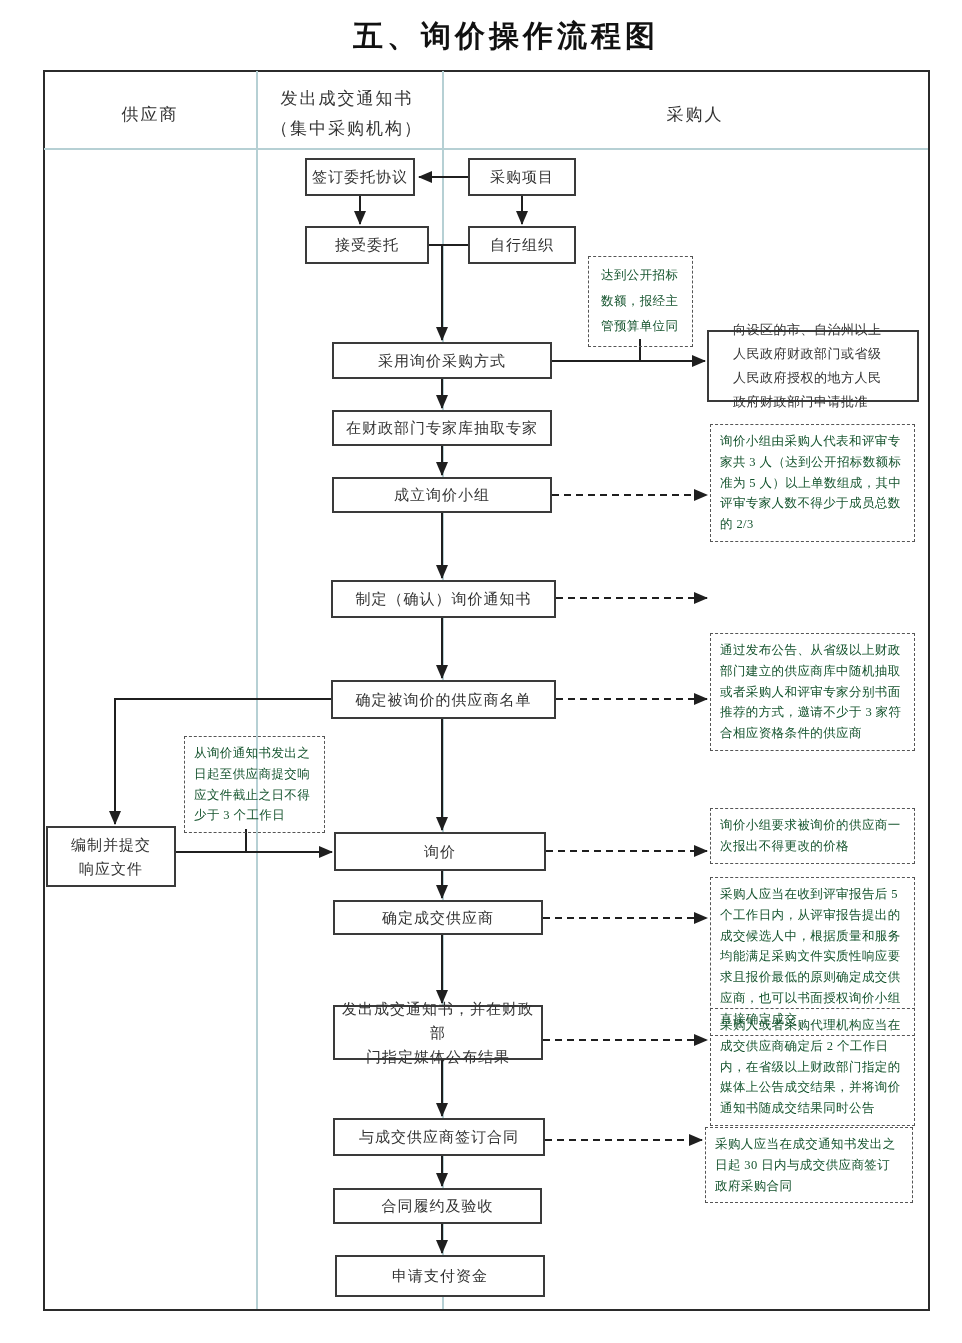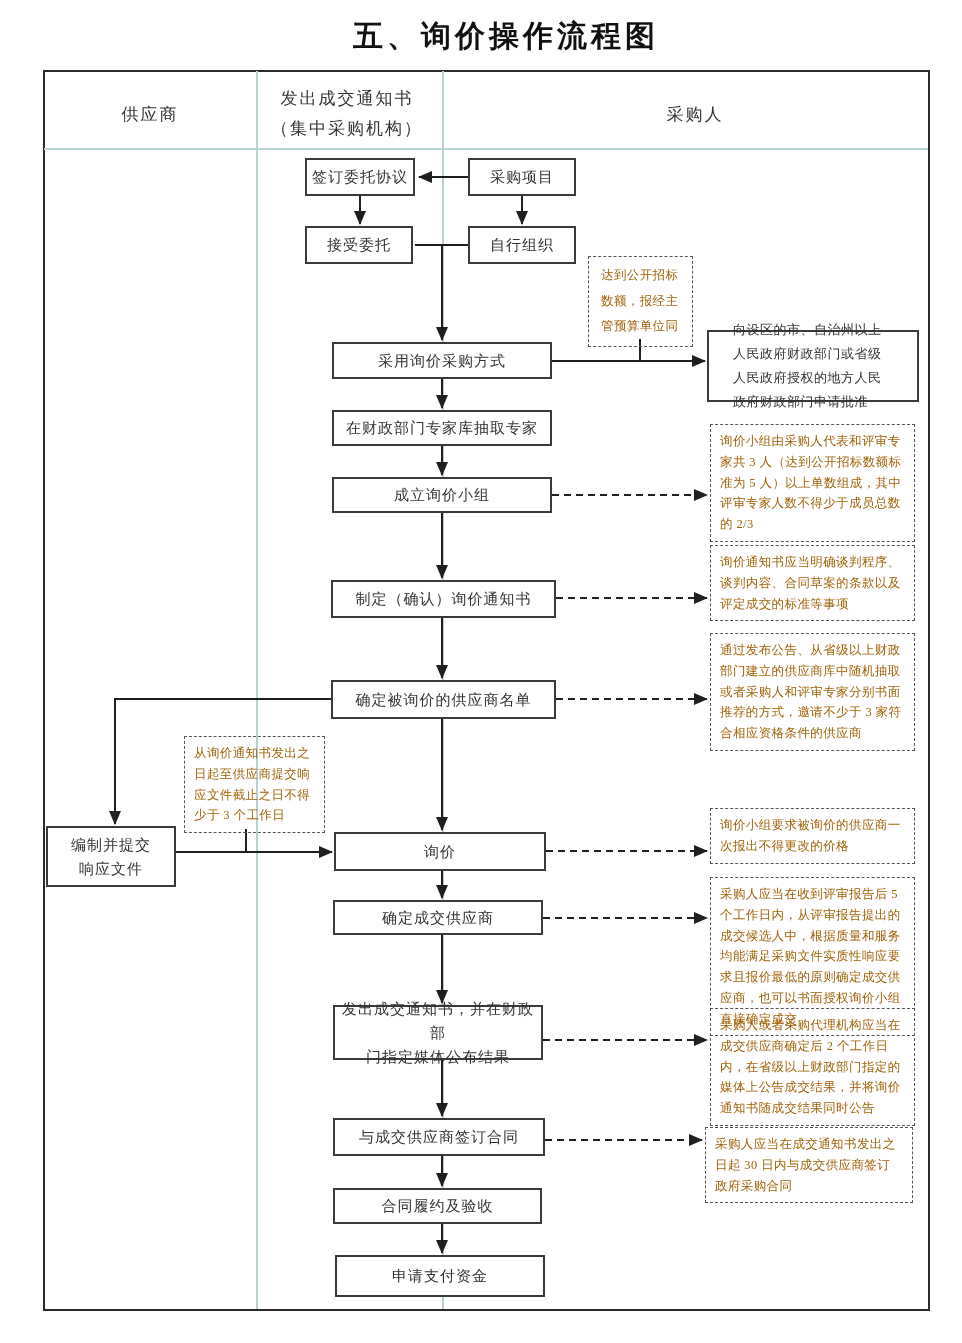--- a/index.html
+++ b/index.html
@@ -27,21 +27,21 @@
     text-align:center;font-size:15px;letter-spacing:1px;color:#333;
     white-space:pre-line;line-height:1.6;
   }
   .node.small-text{
     font-size:13px;letter-spacing:0.5px;text-align:left;line-height:1.85;
     padding:4px 24px;justify-content:flex-start;
   }
   .note{
     position:absolute;z-index:2;box-sizing:border-box;
     border:1.6px dashed #555;background:transparent;
-    font-size:12.5px;letter-spacing:0.4px;color:#a16207;
+    font-size:12.5px;letter-spacing:0.4px;color:#14532d;
     padding:6px 9px;line-height:1.66;white-space:pre-line;text-align:left;
   }
   .note.loose{line-height:2.05;padding:6px 12px;}
 </style>
 </head>
 <body>
 
 <div class="canvas">
 
   <div class="title">五、询价操作流程图</div>
@@ -95,21 +95,21 @@
       <line x1="556" y1="699" x2="707" y2="699" marker-end="url(#arw)"></line>
       <line x1="546" y1="851" x2="707" y2="851" marker-end="url(#arw)"></line>
       <line x1="543" y1="918" x2="707" y2="918" marker-end="url(#arw)"></line>
       <line x1="543" y1="1040" x2="707" y2="1040" marker-end="url(#arw)"></line>
       <line x1="545" y1="1140" x2="702" y2="1140" marker-end="url(#arw)"></line>
     </g>
   </svg>
 
   <div class="node" style="left:305px;top:158px;width:110px;height:38px">签订委托协议</div>
   <div class="node" style="left:468px;top:158px;width:108px;height:38px">采购项目</div>
-  <div class="node" style="left:305px;top:226px;width:108px;height:38px">接受委托</div>
+  <div class="node" style="left:305px;top:226px;width:124px;height:38px">接受委托</div>
   <div class="node" style="left:468px;top:226px;width:108px;height:38px">自行组织</div>
   <div class="node" style="left:332px;top:342px;width:220px;height:37px">采用询价采购方式</div>
   <div class="node small-text" style="left:707px;top:330px;width:212px;height:72px">向设区的市、自治州以上人民政府财政部门或省级人民政府授权的地方人民政府财政部门申请批准</div>
   <div class="node" style="left:332px;top:410px;width:220px;height:36px">在财政部门专家库抽取专家</div>
   <div class="node" style="left:332px;top:477px;width:220px;height:36px">成立询价小组</div>
   <div class="node" style="left:331px;top:580px;width:225px;height:38px">制定（确认）询价通知书</div>
   <div class="node" style="left:46px;top:826px;width:130px;height:61px">编制并提交
 响应文件</div>
   <div class="node" style="left:331px;top:680px;width:225px;height:39px">确定被询价的供应商名单</div>
   <div class="node" style="left:334px;top:832px;width:212px;height:39px">询价</div>
@@ -117,21 +117,20 @@
 门指定媒体公布结果</div>
   <div class="node" style="left:333px;top:900px;width:210px;height:35px">确定成交供应商</div>
   <div class="node" style="left:333px;top:1118px;width:212px;height:38px">与成交供应商签订合同</div>
   <div class="node" style="left:335px;top:1255px;width:210px;height:42px">申请支付资金</div>
   <div class="node" style="left:333px;top:1188px;width:209px;height:36px">合同履约及验收</div>
 
   <div class="note loose" style="left:588px;top:256px;width:105px;">达到公开招标
 数额，报经主
 管预算单位同</div>
   <div class="note" style="left:710px;top:424px;width:205px;">询价小组由采购人代表和评审专家共 3 人（达到公开招标数额标准为 5 人）以上单数组成，其中评审专家人数不得少于成员总数的 2/3</div>
-  <div class="note" style="left:710px;top:545px;width:205px;">询价通知书应当明确谈判程序、谈判内容、合同草案的条款以及评定成交的标准等事项</div>
   <div class="note" style="left:710px;top:633px;width:205px;">通过发布公告、从省级以上财政部门建立的供应商库中随机抽取或者采购人和评审专家分别书面推荐的方式，邀请不少于 3 家符合相应资格条件的供应商</div>
   <div class="note" style="left:184px;top:736px;width:141px;">从询价通知书发出之
 日起至供应商提交响
 应文件截止之日不得
 少于 3 个工作日</div>
   <div class="note" style="left:710px;top:808px;width:205px;">询价小组要求被询价的供应商一次报出不得更改的价格</div>
   <div class="note" style="left:710px;top:877px;width:205px;">采购人应当在收到评审报告后 5 个工作日内，从评审报告提出的成交候选人中，根据质量和服务均能满足采购文件实质性响应要求且报价最低的原则确定成交供应商，也可以书面授权询价小组直接确定成交</div>
   <div class="note" style="left:710px;top:1008px;width:205px;">采购人或者采购代理机构应当在成交供应商确定后 2 个工作日内，在省级以上财政部门指定的媒体上公告成交结果，并将询价通知书随成交结果同时公告</div>
   <div class="note" style="left:705px;top:1127px;width:208px;">采购人应当在成交通知书发出之日起 30 日内与成交供应商签订政府采购合同</div>
 

